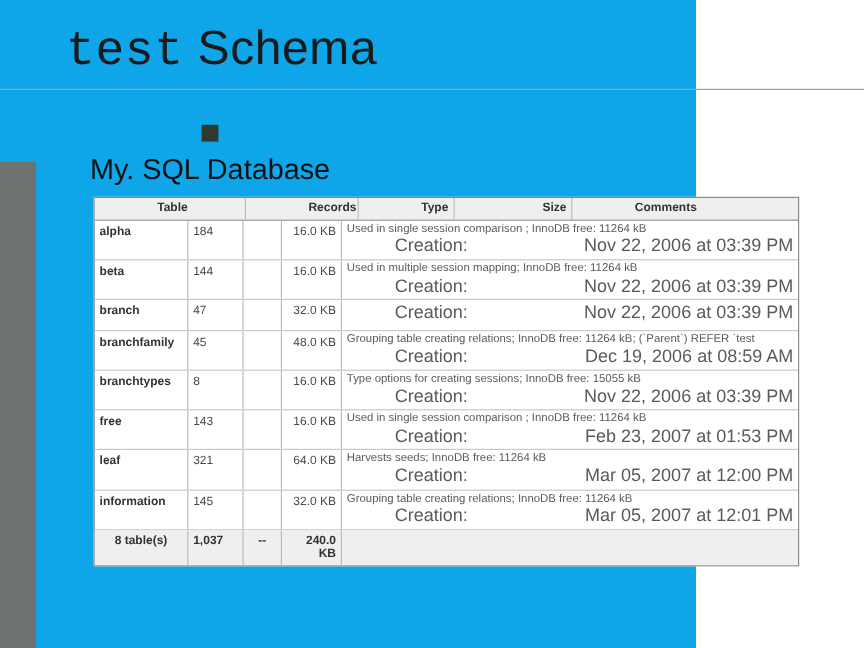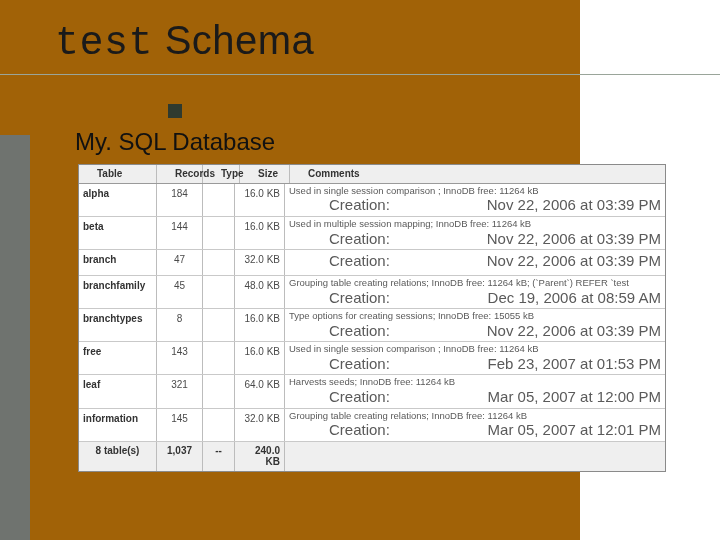--- a/index.html
+++ b/index.html
@@ -9,21 +9,21 @@
     height: 540px;
     background: #fff;
     font-family: Arial, Helvetica, sans-serif;
     color: #111;
     position: relative;
   }
   .slide {
     position: absolute;
     left: 0; top: 0;
     width: 580px; height: 540px;
-    background: #a16207;
+    background: #0ea5e9;
   }
   .side-stripe {
     position: absolute;
     left: 0; top: 135px;
     width: 30px;
     height: 405px;
     background: #6f736f;
   }
   .title {
     position: absolute;
@@ -67,24 +67,24 @@
     color: #4a4a4a;
     background: #fff;
   }
   .thead {
     display: flex;
     background: #efefef;
     border-bottom: 1px solid #9a9a9a;
     font-weight: bold;
     color: #333;
   }
-  .thead > div { padding: 3px 18px; }
+  .thead > div { padding: 3px 4px; margin-left: 48px; }
   .c-name { width: 78px; border-right: 1px solid #bcbcbc; }
-  .c-rec  { width: 46px; border-right: 1px solid #bcbcbc; text-align: center; }
-  .c-type { width: 32px; border-right: 1px solid #bcbcbc; text-align: center; }
+  .c-rec  { width: 46px; border-right: 1px solid #bcbcbc; text-align: left; }
+  .c-type { width: 32px; border-right: 1px solid #bcbcbc; }
   .c-size { width: 50px; border-right: 1px solid #bcbcbc; text-align: right; }
   .c-comm { flex: 1; }
   .trow {
     display: flex;
     border-bottom: 1px solid #c9c9c9;
     min-height: 26px;
   }
   .trow .c-name { font-weight: bold; color: #333; padding: 4px 4px; font-size: 10px;}
   .trow .c-rec, .trow .c-type, .trow .c-size { padding: 4px 4px; }
   .trow .c-comm { padding: 2px 4px; }

